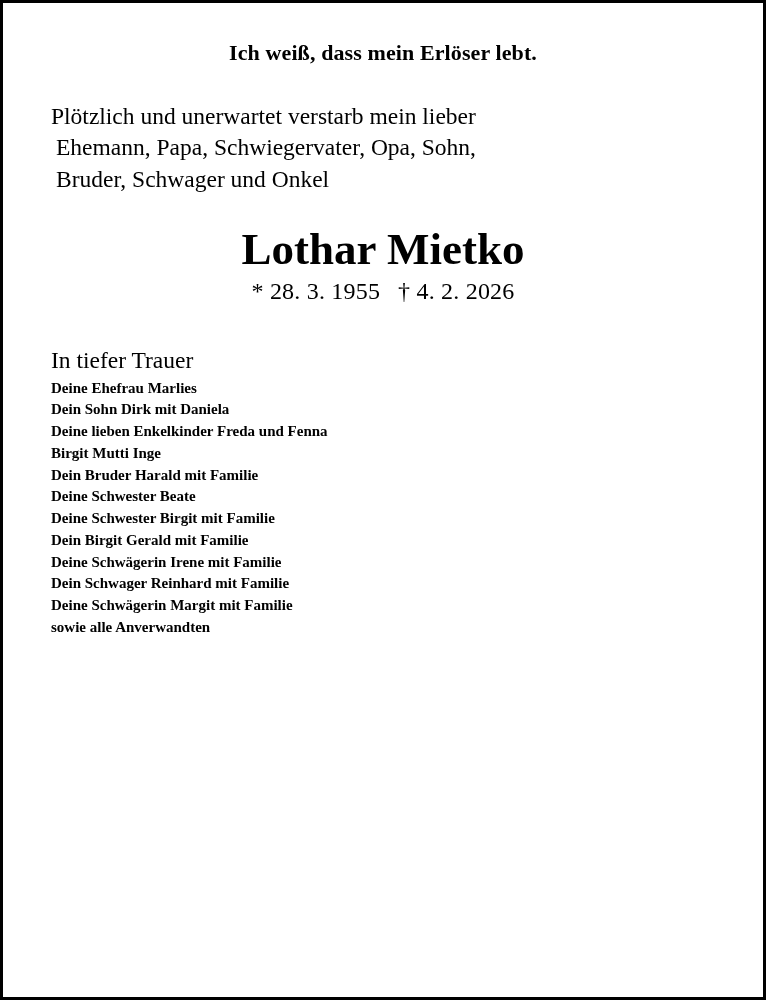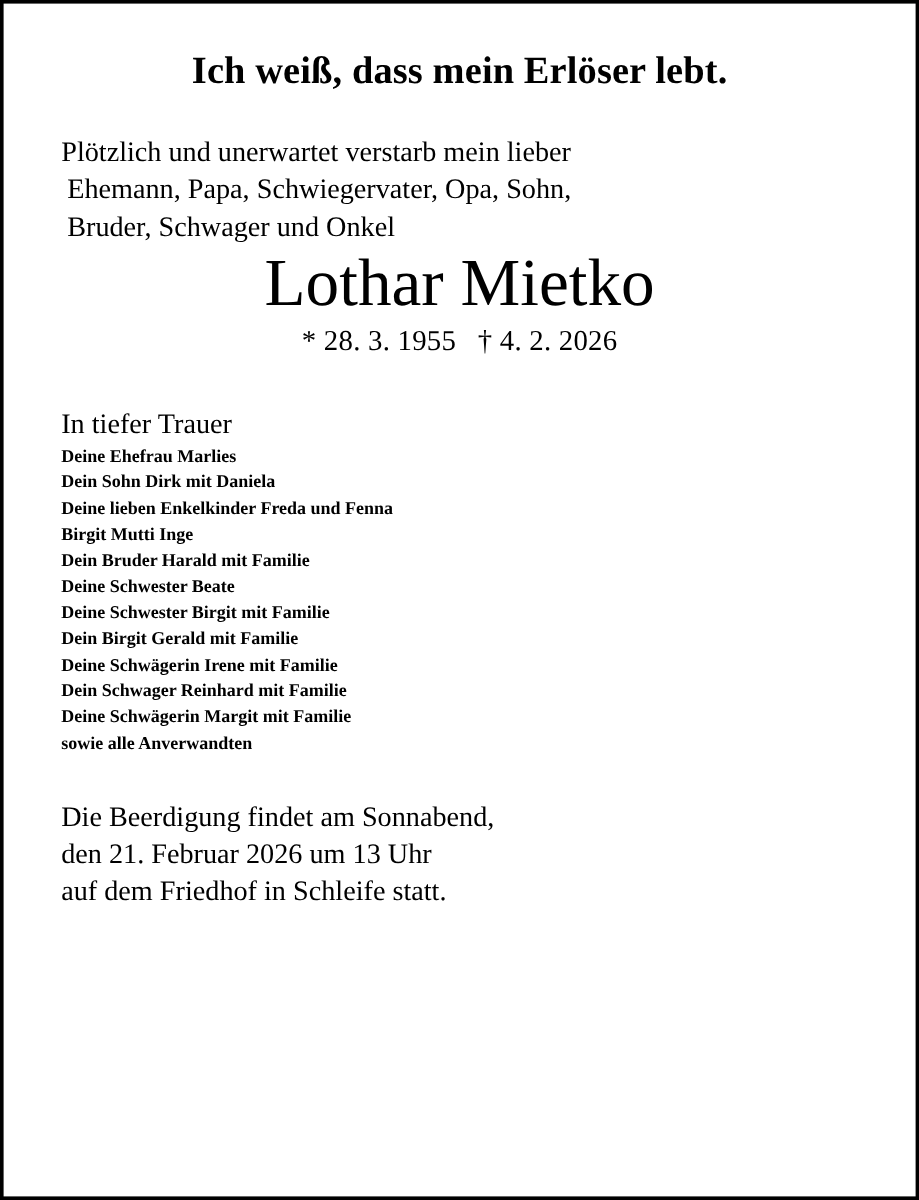--- a/index.html
+++ b/index.html
@@ -19,42 +19,43 @@
     box-sizing: border-box;
     width: 766px;
     height: 1000px;
     border: 3px solid #000000;
     background: #ffffff;
     padding: 30px 48px 0 48px;
   }
   .headline {
     text-align: center;
     font-weight: bold;
-    font-size: 32px;
+    font-size: 22px;
     letter-spacing: 0.1px;
     margin-top: 8px;
     margin-bottom: 0;
     line-height: 1.1;
   }
   .intro {
     margin-top: 36px;
     font-size: 23.5px;
     line-height: 1.33;
     text-align: left;
   }
   .intro .line {
     white-space: nowrap;
   }
   .intro .line.indent {
     padding-left: 5px;
   }
   .name {
     text-align: center;
-    font-weight: normal;
-    font-size: 56px;
+    font-weight: bold;
+    font-size: 45px;
+    margin-top: 30px;
     line-height: 1.1;
   }
   .dates {
     text-align: center;
     font-size: 24px;
     margin-top: 4px;
     letter-spacing: 0.2px;
   }
   .dates .gap {
     display: inline-block;
@@ -114,19 +115,14 @@
     <div class="bold-line">Dein Bruder Harald mit Familie</div>
     <div class="bold-line">Deine Schwester Beate</div>
     <div class="bold-line">Deine Schwester Birgit mit Familie</div>
     <div class="bold-line">Dein Birgit Gerald mit Familie</div>
     <div class="bold-line">Deine Schwägerin Irene mit Familie</div>
     <div class="bold-line">Dein Schwager Reinhard mit Familie</div>
     <div class="bold-line">Deine Schwägerin Margit mit Familie</div>
     <div class="bold-line">sowie alle Anverwandten</div>
   </div>
 
-  <div class="funeral">
-    <div class="line">Die Beerdigung findet am Sonnabend,</div>
-    <div class="line">den 21. Februar 2026 um 13 Uhr</div>
-    <div class="line">auf dem Friedhof in Schleife statt.</div>
-  </div>
 
 </div>
 
 </body></html>

